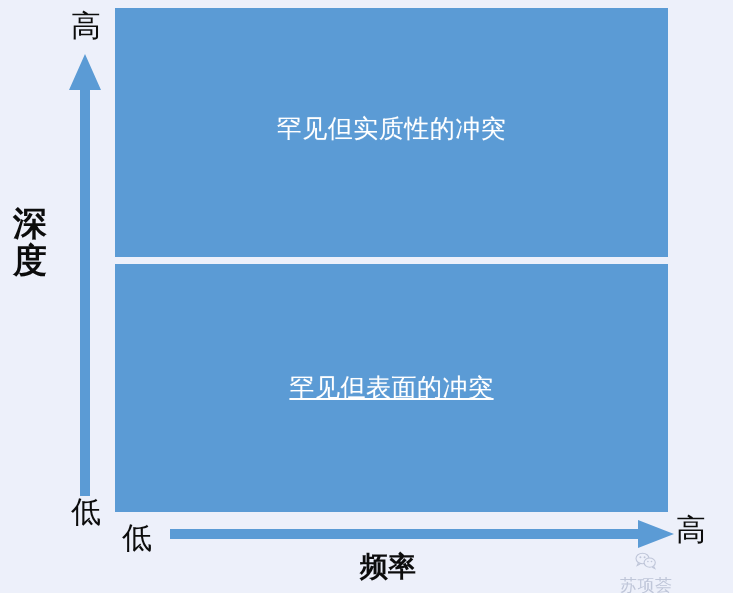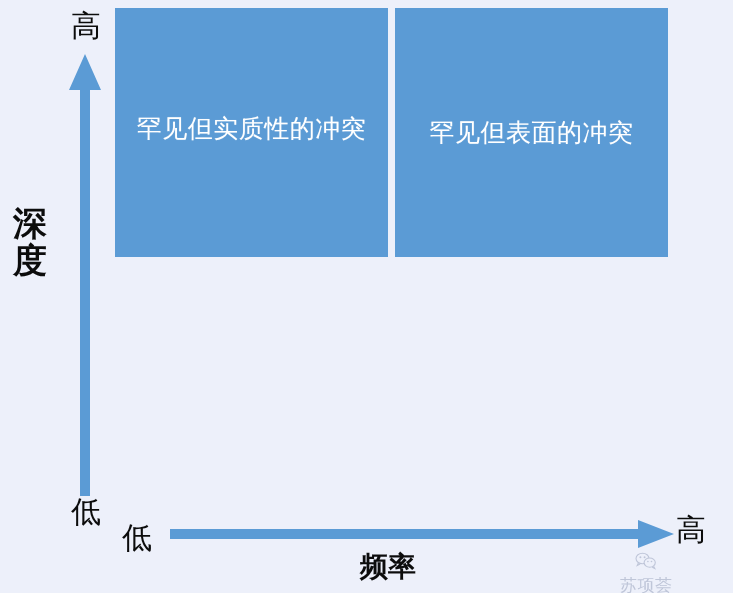--- a/index.html
+++ b/index.html
@@ -22,21 +22,21 @@
   }
 
   
   #matrix {
     position: absolute;
     left: 115px;
     top: 8px;
     width: 553px;
     height: 504px;
     display: grid;
-    grid-template-columns: 1fr 1fr;
+    grid-template-columns: 1fr;
     grid-template-rows: 1fr 1fr;
     gap: 7px;
   }
   .quadrant {
     background: #5b9bd5;
     display: flex;
     align-items: center;
     justify-content: center;
     position: relative;
   }
@@ -50,20 +50,21 @@
     white-space: nowrap;
     text-shadow: 0 0 1px rgba(255,255,255,0.35);
   }
   
   #q-top-left .q-label,
   #q-top-right .q-label {
     margin-top: -8px;
   }
   #q-bottom-left .q-label,
   #q-bottom-right .q-label {
+    text-decoration: underline;
   }
 
   
   #v-axis {
     position: absolute;
     left: 66px;
     top: 52px;
     width: 38px;
     height: 446px;
   }

